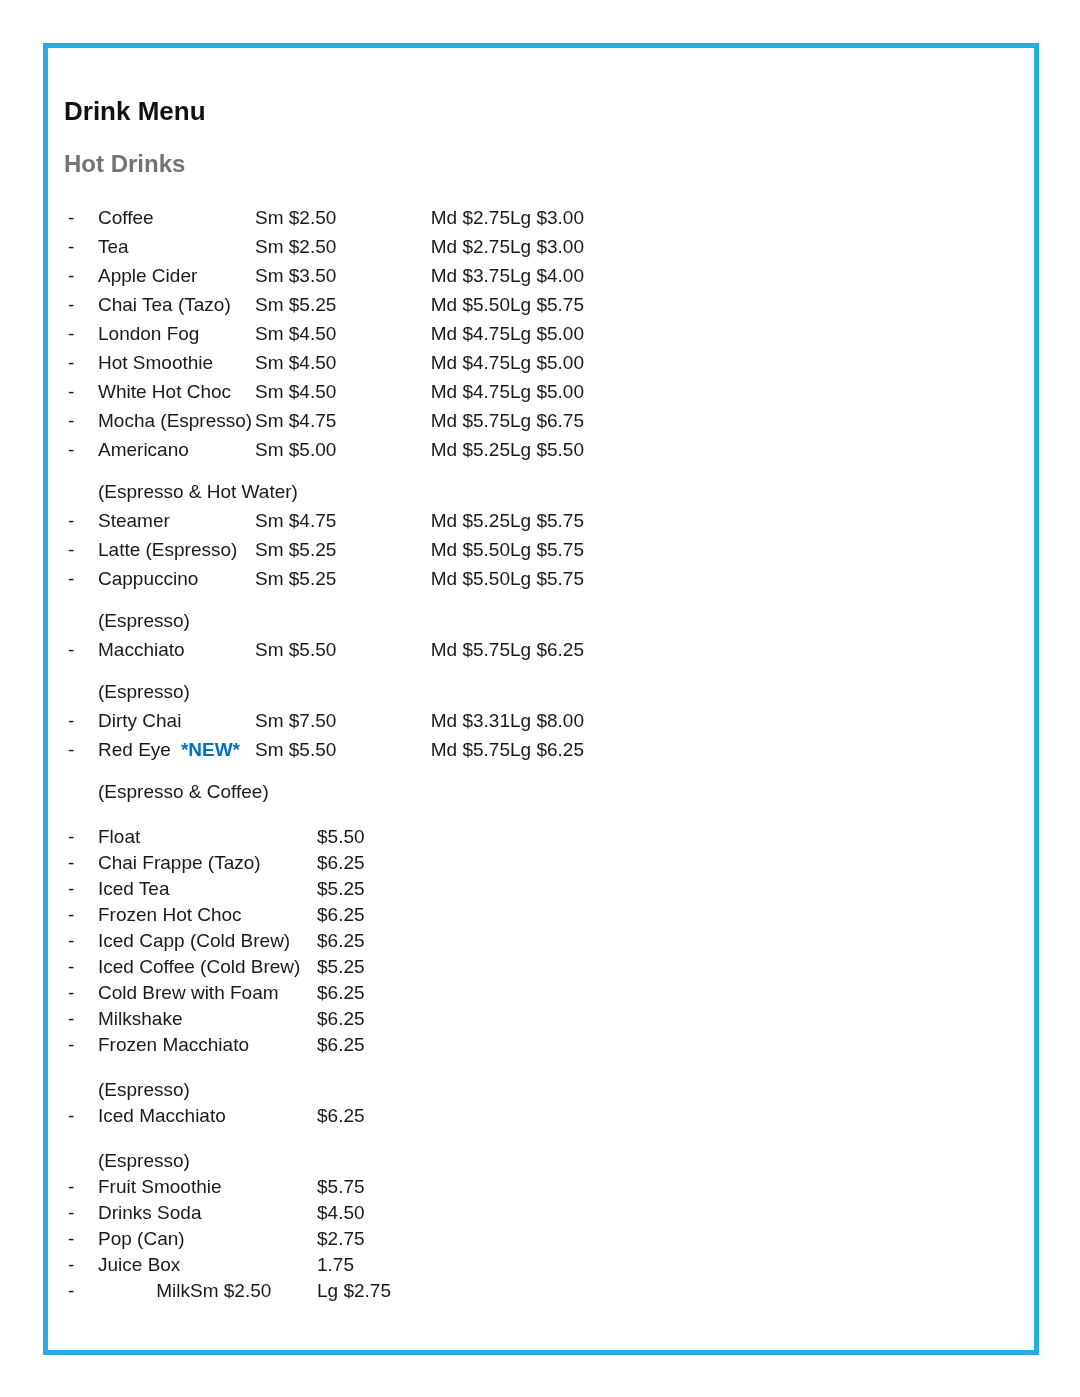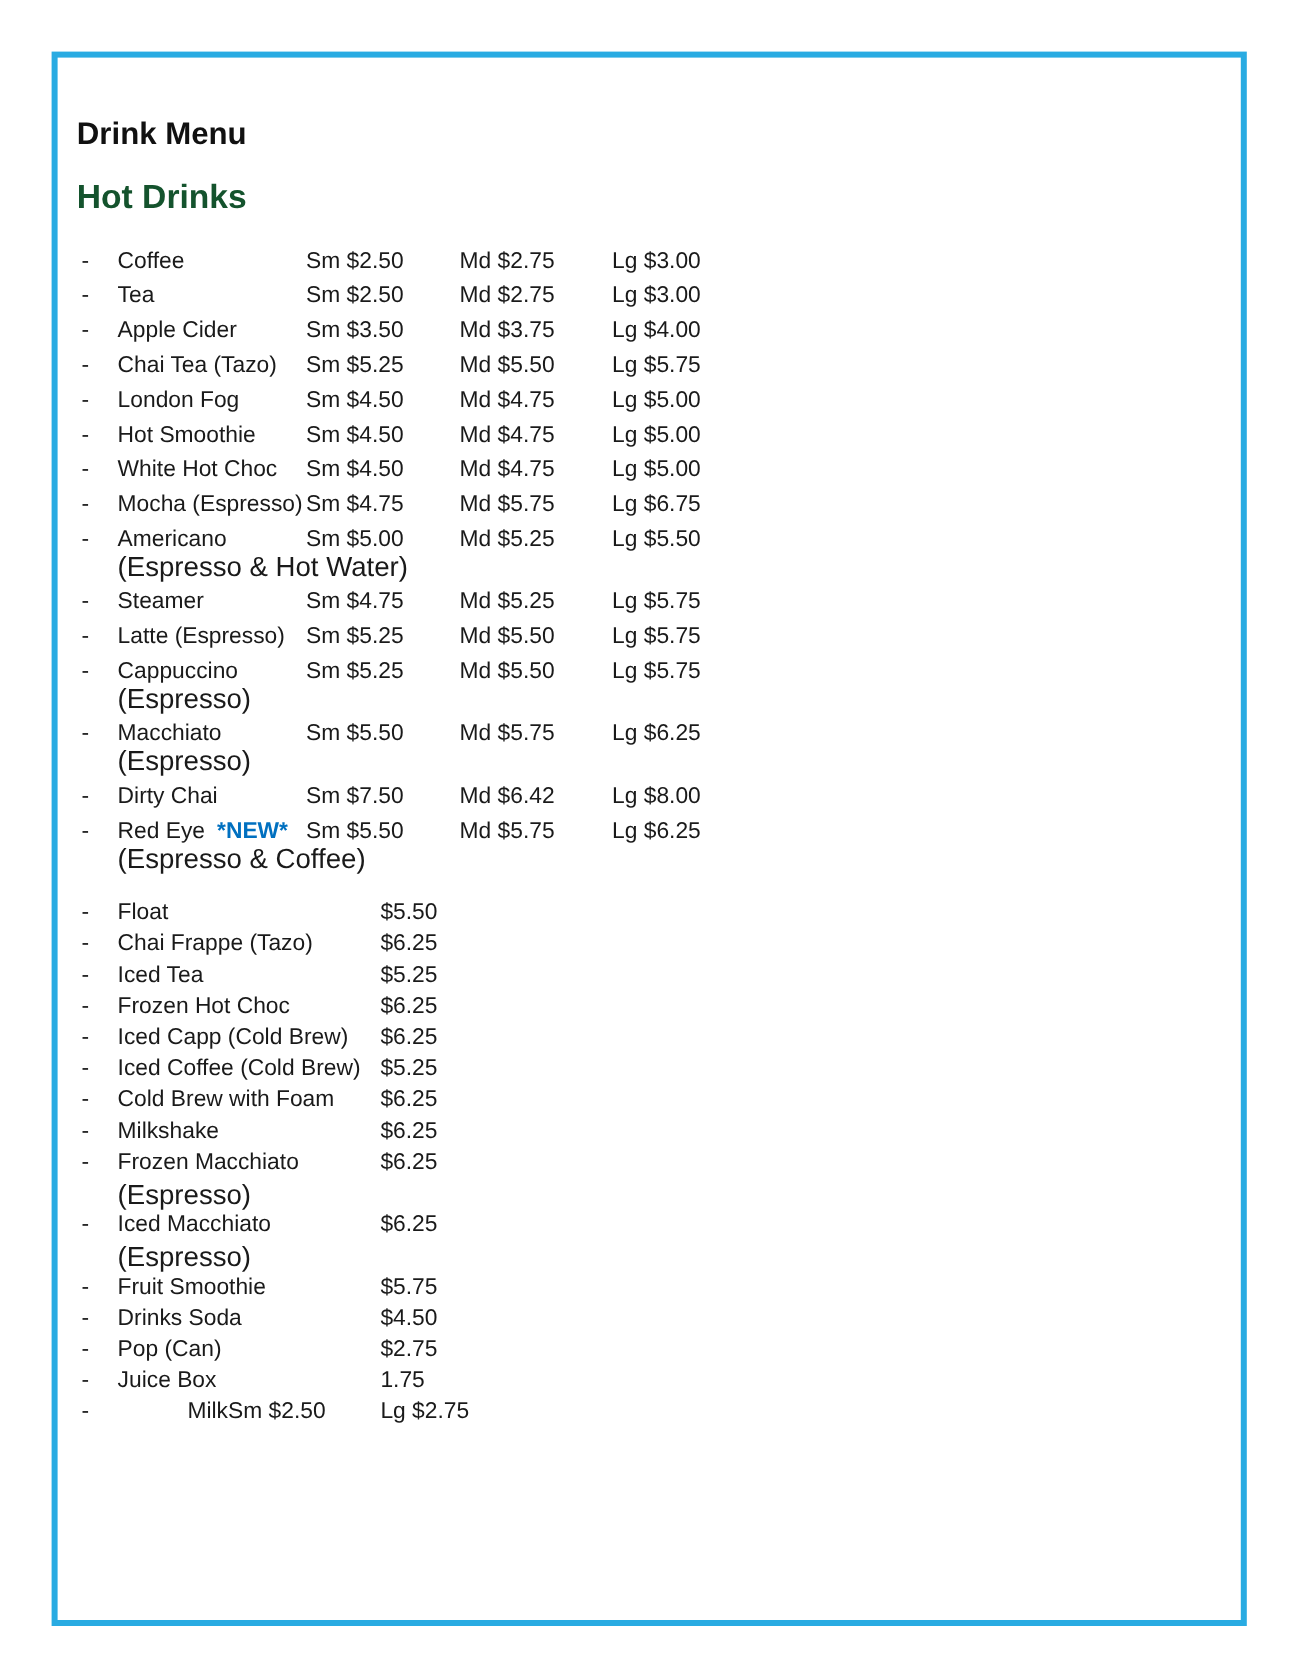--- a/index.html
+++ b/index.html
@@ -31,24 +31,24 @@
     width:930px;
   }
   .doc-title{
     margin:96px 0 0 0;
     font-size:26px;
     font-weight:bold;
     line-height:30px;
     color:#111;
   }
   .section-heading{
-    font-size:28px;
+    font-size:24px;
     font-weight:bold;
     line-height:24px;
-    color:#14532d;
+    color:#737373;
     margin:0;
   }
   .heading-hot{margin-top:26px;}
   .heading-cold{margin-top:18px;}
   .menu-list{margin-top:30px;}
   .menu-list.cold{margin-top:21px;}
 
   .item{margin:0 0 6px 0;}
   .cold .item{margin:0;}
   .row{
@@ -69,26 +69,27 @@
   .hot .name-cell{width:157px;}
   .cold .name-cell{width:219px;}
   .cold .item.two-sizes .name-cell{width:92px;text-align:right;}
   .badge{
     color:var(--badge);
     font-weight:bold;
     margin-left:10px;
   }
   .col{flex:0 0 auto; white-space:nowrap;}
   .hot .col.sm{width:128px;}
-  .hot .col.md{width:127px;}
+  .hot .col.md{width:127px;text-align:right;}
   .cold .col.sm{width:127px;}
   .note{
     padding-left:34px;
     line-height:23px;
-    font-size:23px;
+    font-size:19px;
+    margin-top:19px;
   }
   .cold .note{line-height:26px;}
 </style>
 </head>
 <body>
 
 <div class="page">
   <div class="page-border"></div>
   <div class="content">
     <h1 class="doc-title">Drink Menu</h1>
@@ -236,21 +237,21 @@
       <span class="col lg">Lg $6.25</span>
     </div>
     <div class="note">(Espresso)</div>
   </div>
 
   <div class="item">
     <div class="row">
       <span class="bullet">-</span>
       <span class="name-cell"><span>Dirty Chai</span></span>
       <span class="col sm">Sm $7.50</span>
-      <span class="col md">Md $6.42</span>
+      <span class="col md">Md $3.31</span>
       <span class="col lg">Lg $8.00</span>
     </div>
   </div>
 
   <div class="item">
     <div class="row">
       <span class="bullet">-</span>
       <span class="name-cell"><span>Red Eye</span><span class="badge">*NEW*</span></span>
       <span class="col sm">Sm $5.50</span>
       <span class="col md">Md $5.75</span>

